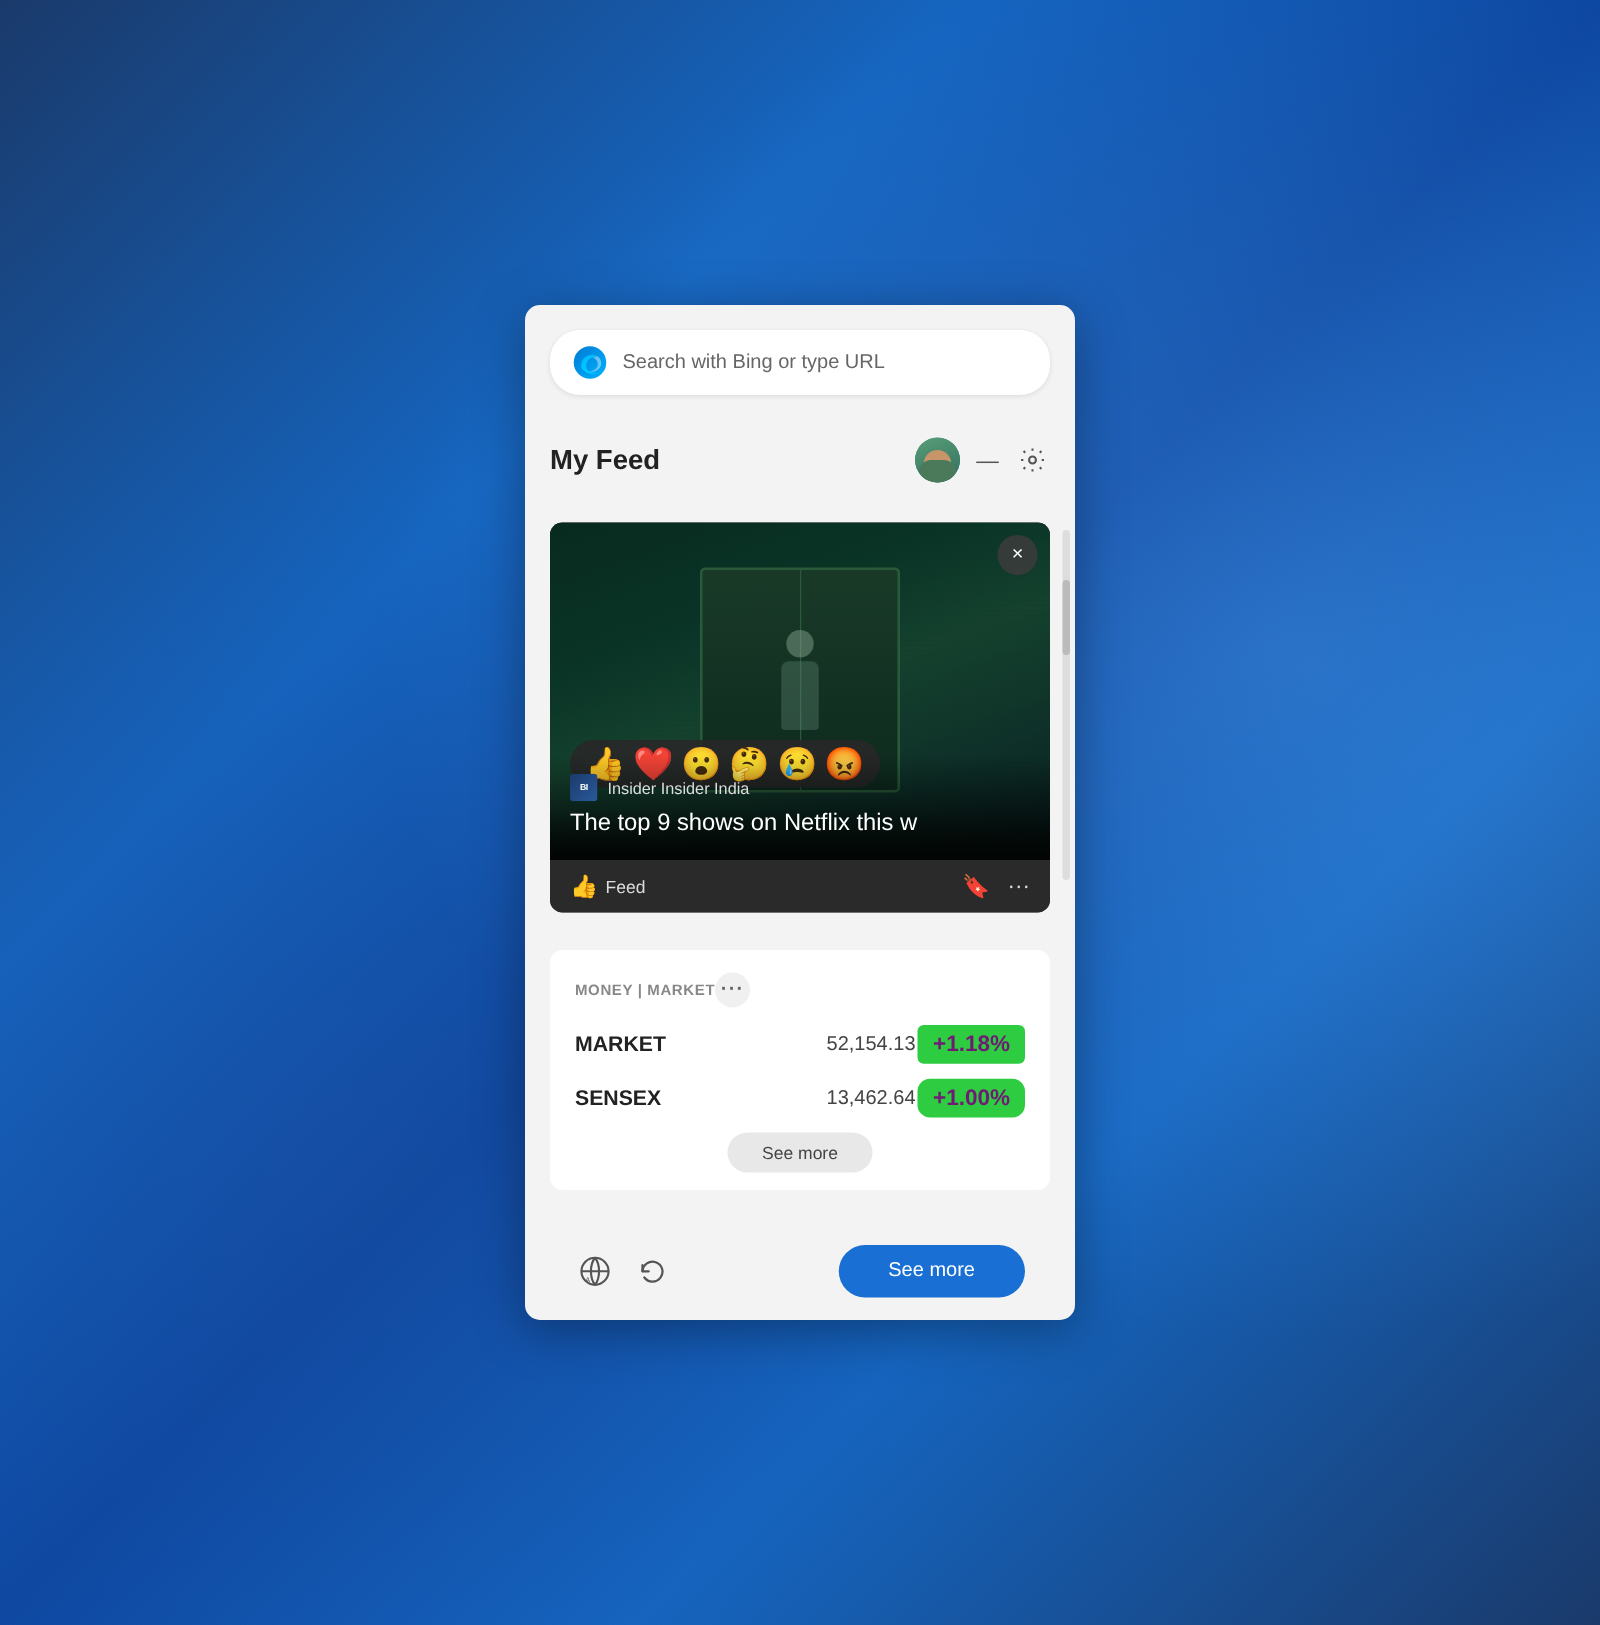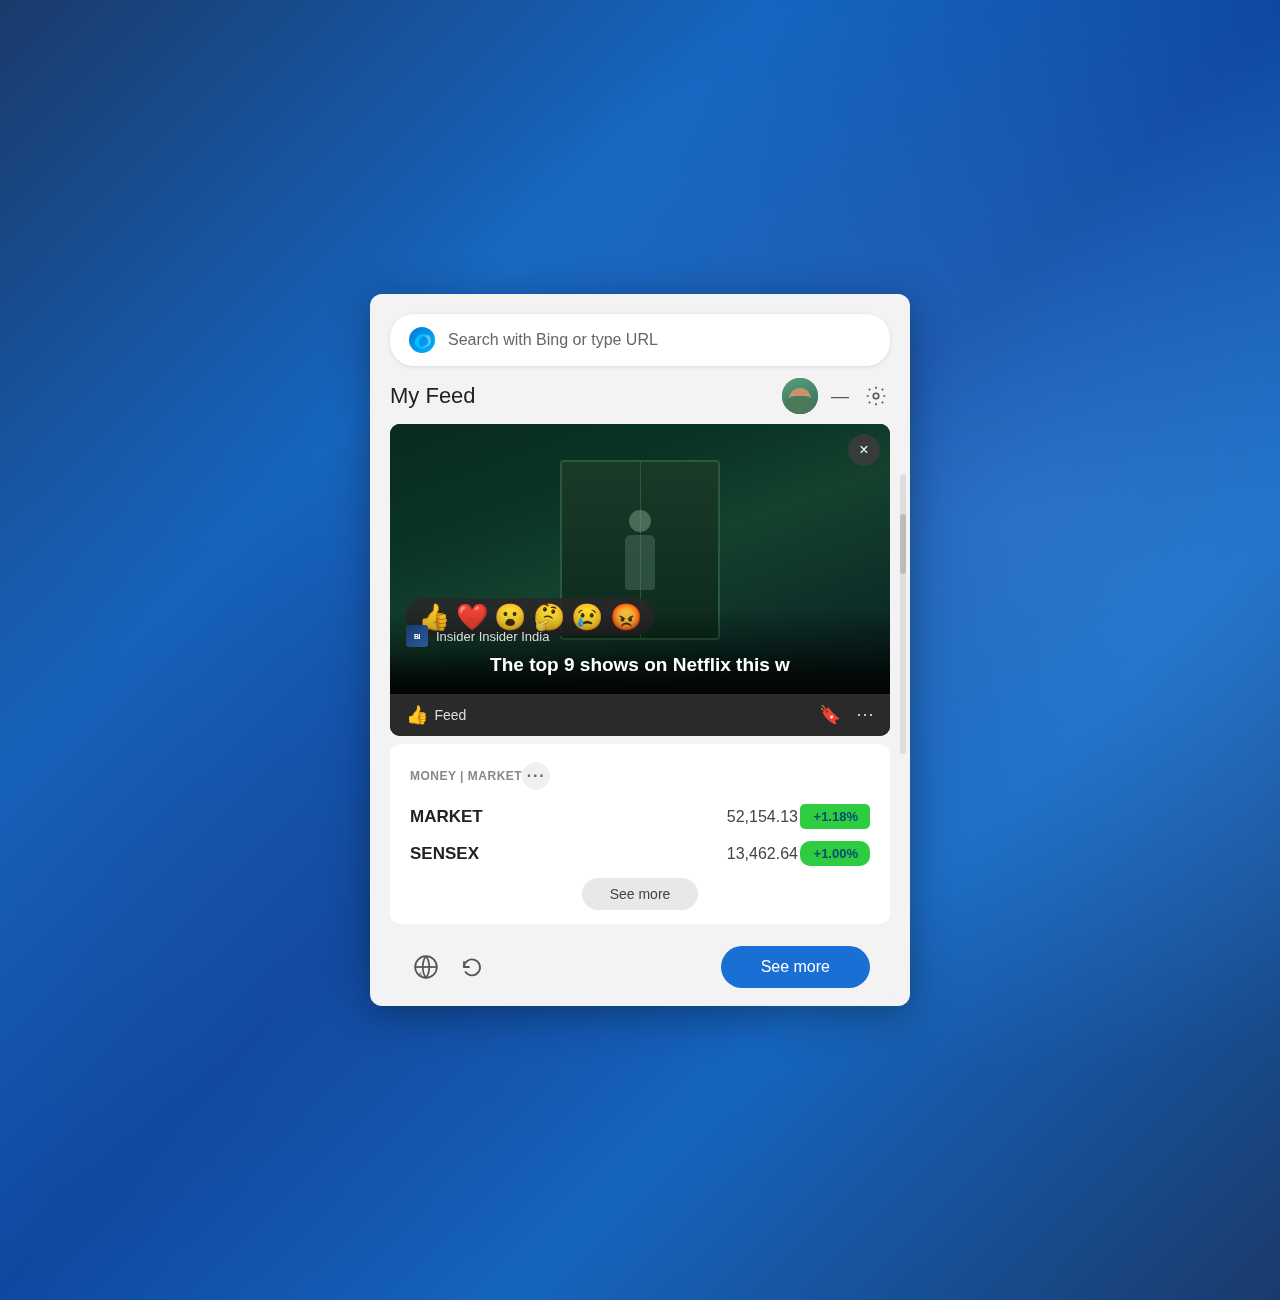--- a/index.html
+++ b/index.html
@@ -20,29 +20,29 @@
       content: '';
       position: absolute;
       top: 0; left: 0; right: 0; bottom: 0;
       background:
         radial-gradient(ellipse at 80% 40%, rgba(100,180,255,0.3) 0%, transparent 50%),
         radial-gradient(ellipse at 20% 70%, rgba(30,80,160,0.4) 0%, transparent 40%);
       pointer-events: none;
     }
 
     .panel {
-      width: 540px;
+      width: 440px;
       background: #f3f3f3;
       border-radius: 12px;
       box-shadow: 0 8px 40px rgba(0,0,0,0.35);
       padding: 20px 20px 0 20px;
       position: relative;
       display: flex;
       flex-direction: column;
-      gap: 8px;
+      gap: 30px;
     }
 
     
     .search-bar {
       background: #fff;
       border-radius: 24px;
       display: flex;
       align-items: center;
       padding: 12px 18px;
       gap: 12px;
@@ -63,21 +63,21 @@
 
     
     .feed-header {
       display: flex;
       align-items: center;
       padding: 4px 0 2px 0;
     }
 
     .feed-title {
       font-size: 22px;
-      font-weight: 400;
+      font-weight: 700;
       color: #222;
       flex: 1;
     }
 
     .feed-header-actions {
       display: flex;
       align-items: center;
       gap: 10px;
     }
 
@@ -206,23 +206,22 @@
     }
 
     .source-name {
       color: #ddd;
       font-size: 13px;
     }
 
     .news-title {
       color: #fff;
       font-size: 19px;
-      font-weight: 700;
+      font-weight: 400;
       line-height: 1.3;
-      text-align: center;
     }
 
     
     .emoji-bar {
       background: rgba(40,40,40,0.9);
       border-radius: 30px;
       padding: 6px 12px;
       display: flex;
       gap: 6px;
       align-items: center;
@@ -320,22 +319,22 @@
     }
 
     .market-value {
       font-size: 16px;
       color: #444;
       margin-right: 2px;
     }
 
     .market-badge {
       background: #2ecc40;
-      color: #0c4a6e;
-      font-size: 13px;
+      color: #701a75;
+      font-size: 18px;
       font-weight: 600;
       padding: 5px 12px;
       border-radius: 5px;
       min-width: 70px;
       text-align: right;
     }
 
     .see-more-inner {
       display: flex;
       justify-content: center;

